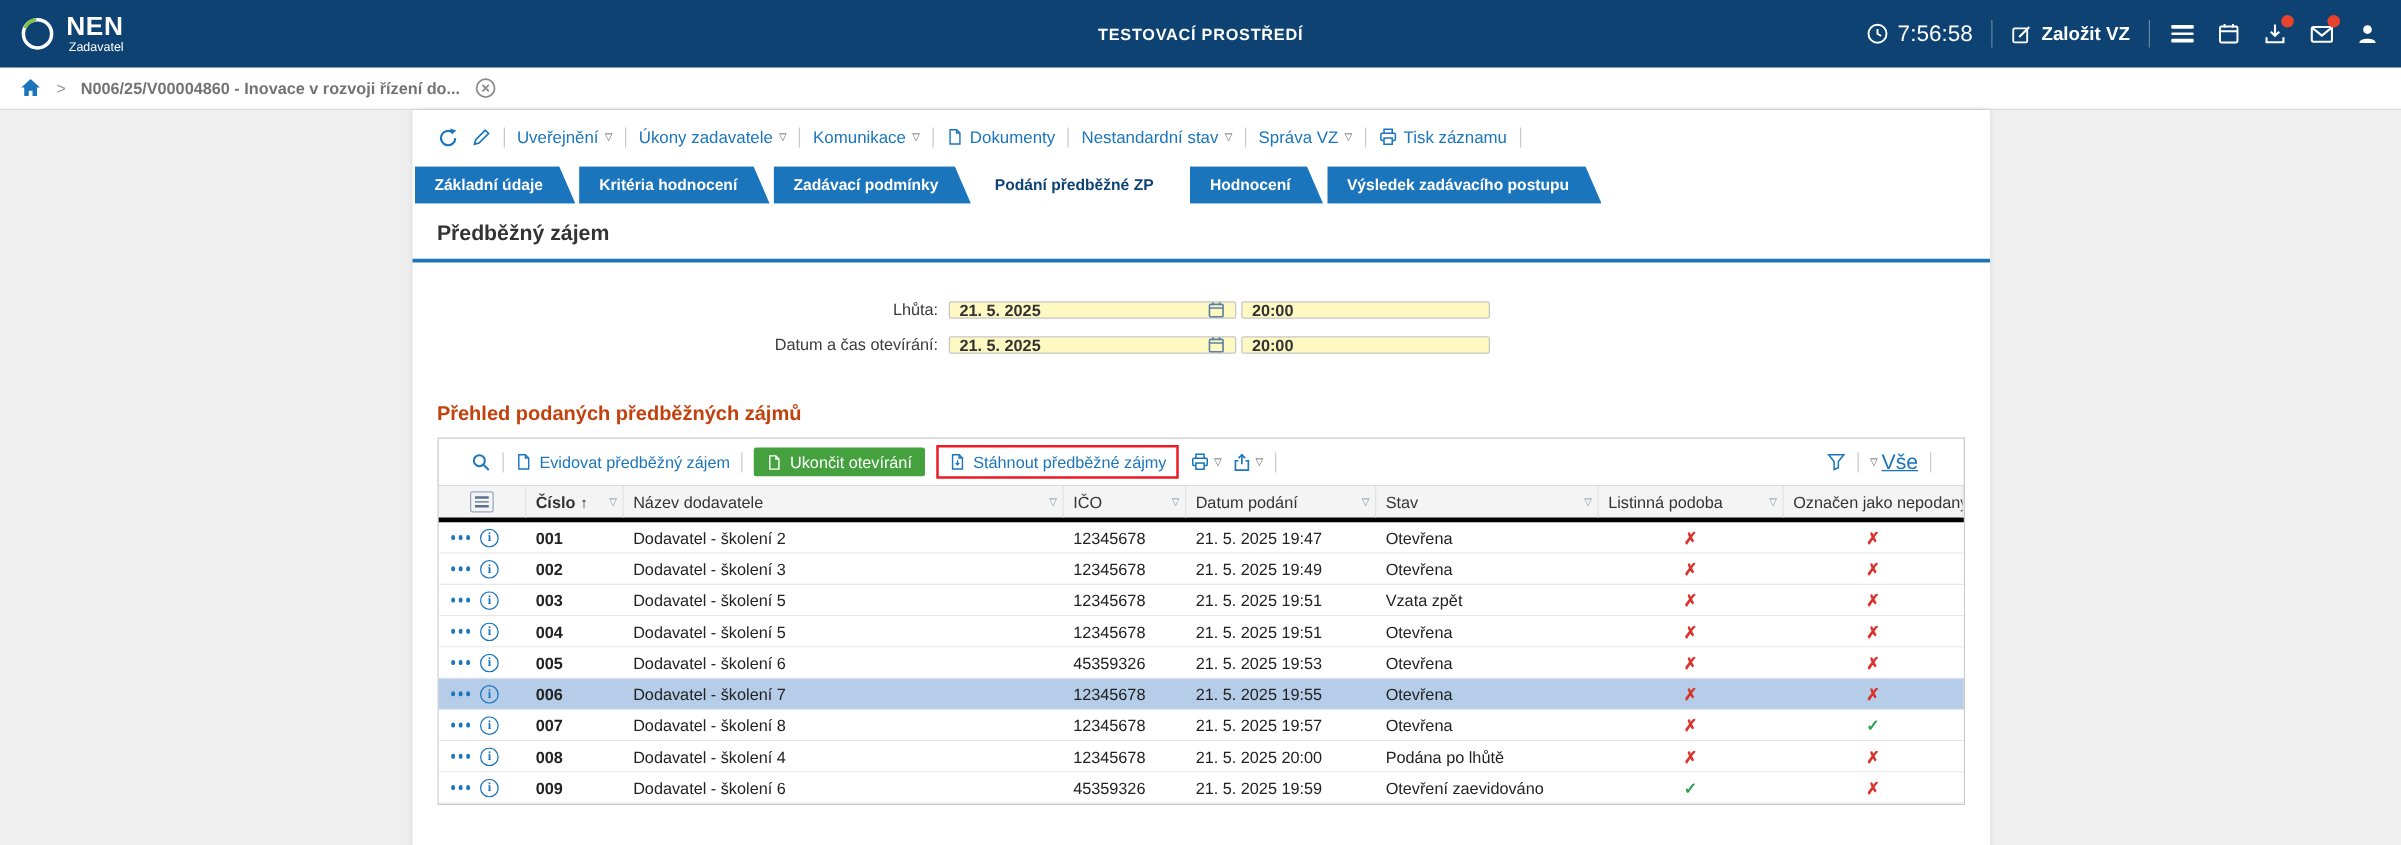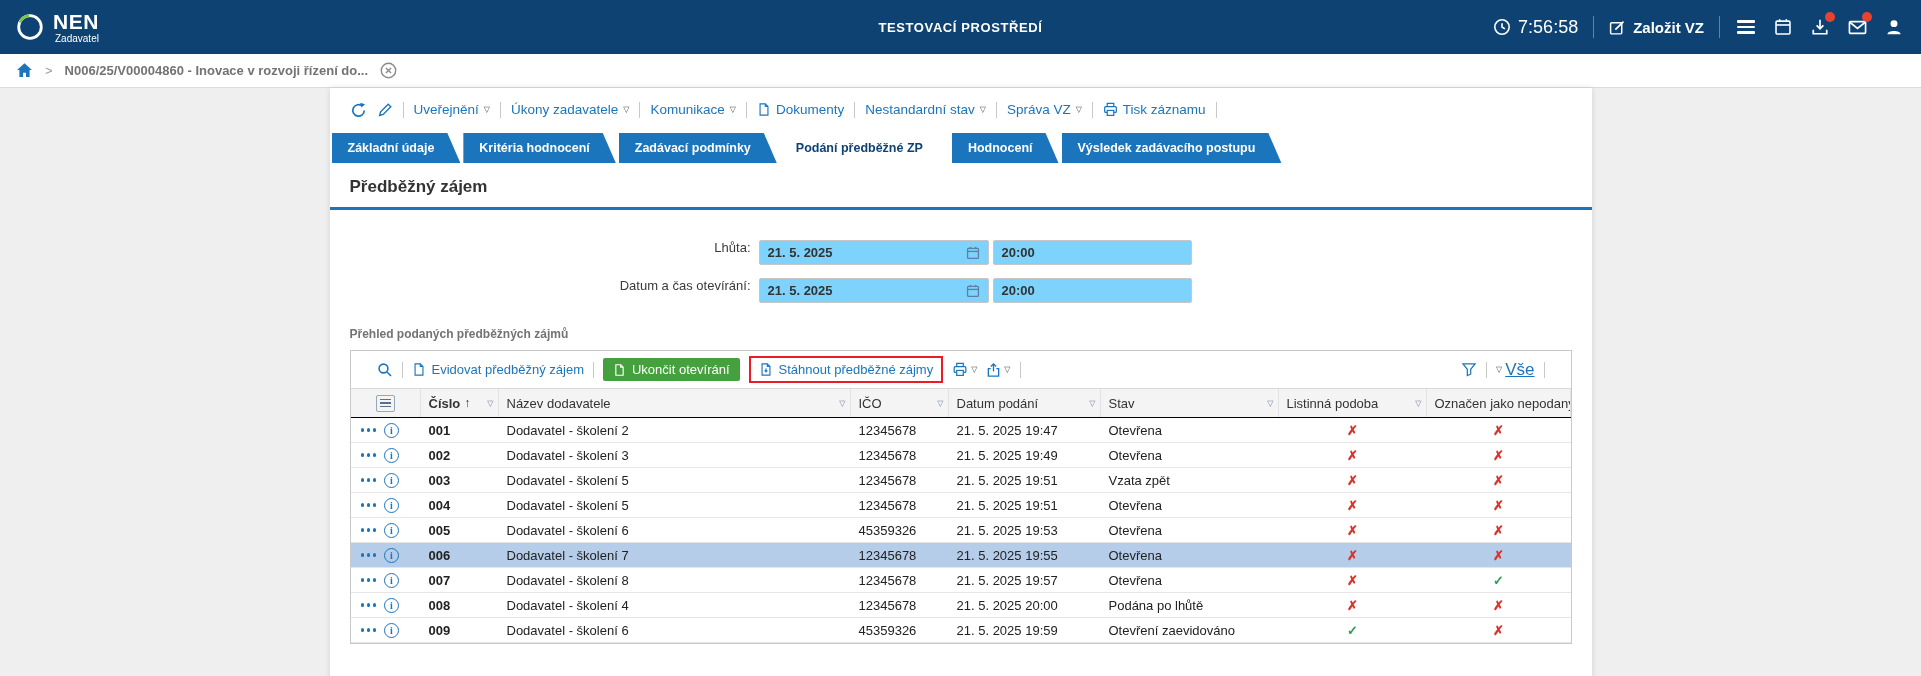--- a/index.html
+++ b/index.html
@@ -69,53 +69,53 @@
     clip-path: polygon(0 0, calc(100% - 13px) 0, 100% 100%, 0 100%);
   }
   .tab.active { background: #fff; color: var(--topbar); }
 
   
   .section-head { margin: 12px -20px 0; padding: 2px 20px 10px; border-bottom: 3px solid var(--accent); }
   .section-head h2 { font-size: 17px; font-weight: bold; color: #333; }
 
   
   .form { margin-top: 30px; }
-  .form-row { display: flex; align-items: flex-start; margin-bottom: 13px; }
+  .form-row { display: flex; align-items: flex-end; margin-bottom: 13px; }
   .form-label { width: 409px; text-align: right; padding-right: 8px; font-size: 13px; color: #3a3a3a; }
   .fields { display: flex; gap: 4px; width: 433px; }
   .field {
-    background: #7dd3fc; border: 1px solid #c6c6c6; border-radius: 2px;
-    height: 25px; display: flex; align-items: center; padding: 0 8px;
+    background: #fef9c3; border: 1px solid #c6c6c6; border-radius: 2px;
+    height: 14px; display: flex; align-items: center; padding: 0 8px;
     font-size: 13px; font-weight: bold; color: #333;
   }
   .field.date { flex: 1; justify-content: space-between; }
   .field.time { width: 199px; }
   .cal-ic { color: #5c7fa3; display: flex; }
 
   
-  .tbl-heading { margin-top: 24px; font-size: 12px; font-weight: bold; color: #737373; }
+  .tbl-heading { margin-top: 40px; font-size: 16px; font-weight: bold; color: #c2410c; }
 
   
   .grid { margin-top: 9px; border: 1px solid #c9c9c9; background: #fff; }
   .grid-toolbar {
     height: 38px; display: flex; align-items: center; gap: 9px;
     padding: 0 26px; border-bottom: 1px solid #d9d9d9;
   }
   .glink { display: flex; align-items: center; gap: 6px; color: var(--accent); font-size: 13px; white-space: nowrap; }
   .gbtn {
     display: flex; align-items: center; gap: 6px; background: var(--green); color: #fff;
     font-size: 13px; padding: 4px 10px; border-radius: 2px; white-space: nowrap;
   }
   .red-annot { border: 2px solid var(--annotation); padding: 4px 8px; display: flex; align-items: center; }
   .group { display: flex; align-items: center; gap: 3px; }
   .spacer { flex: 1; }
   .vse { color: var(--accent); font-size: 17px; text-decoration: underline; }
 
   .grid-row { display: grid; grid-template-columns: 70px 78px 352px 98px 152px 178px 148px 1fr; align-items: center; }
-  .head { height: 29px; background: #f4f4f4; border-bottom: 1px solid #000000; }
+  .head { height: 29px; background: #f4f4f4; border-bottom: 4px solid #000000; }
   .hcell {
     position: relative; height: 100%; display: flex; align-items: center;
     padding: 0 16px 0 8px; font-size: 13px; color: #333; border-right: 1px solid #e2e2e2;
     overflow: hidden; white-space: nowrap;
   }
   .hcell.first { justify-content: center; padding: 0; }
   .hlabel.sorted { font-weight: bold; }
   .sortarrow { margin-left: 4px; font-weight: bold; font-size: 12px; color: #333; }
   .fcaret { position: absolute; right: 4px; font-size: 8px; color: #7a8aa0; }
   .colicon {

